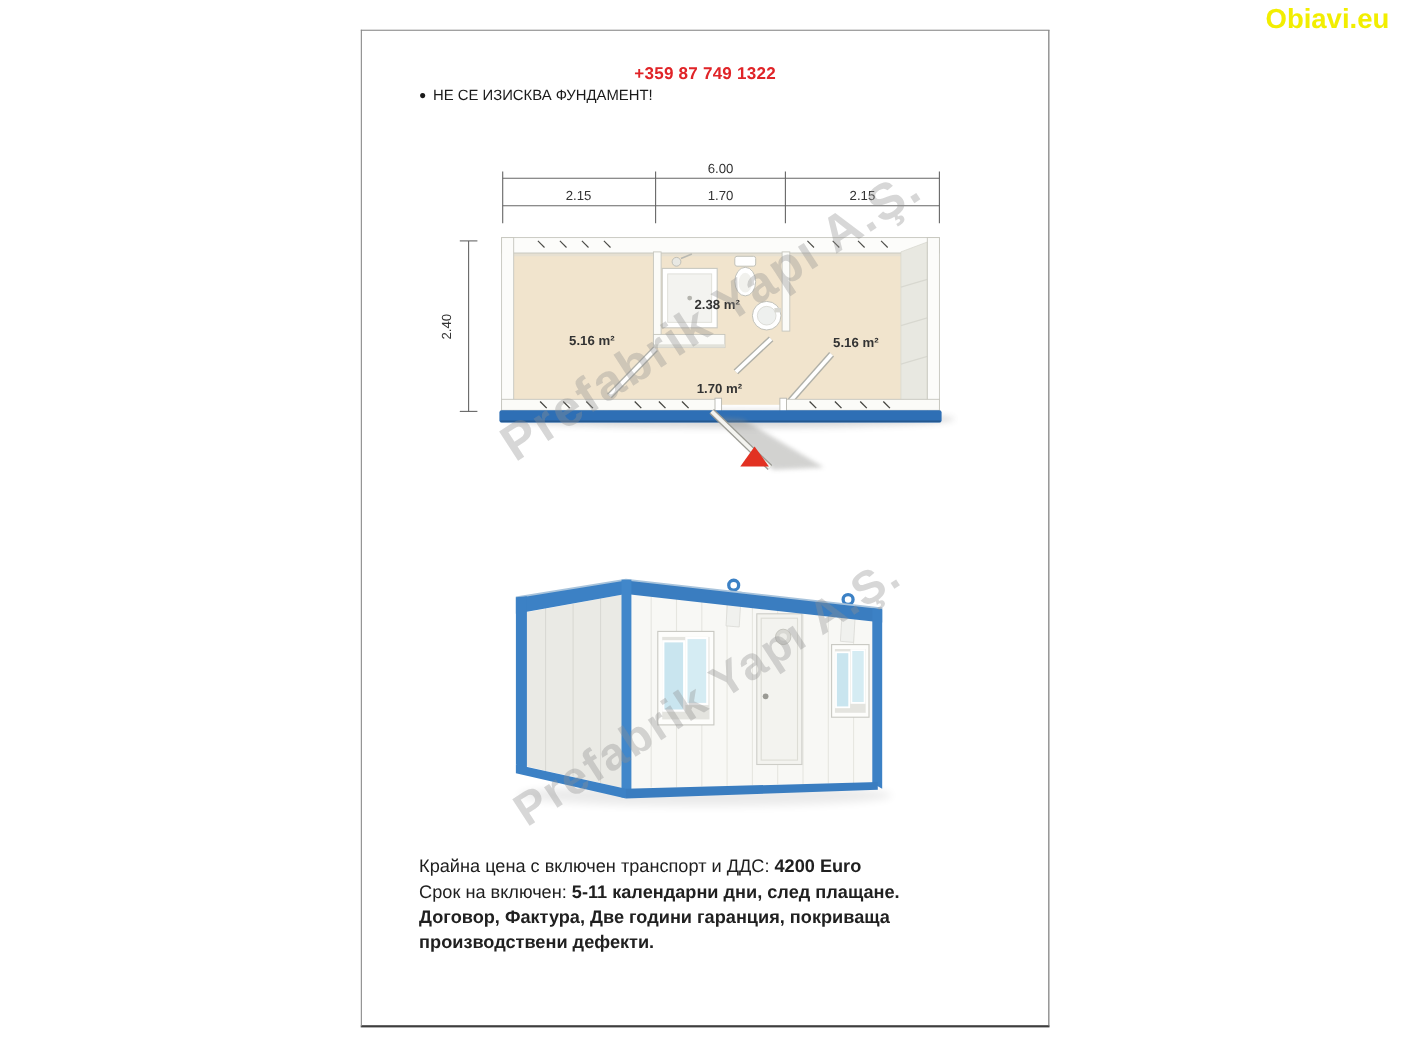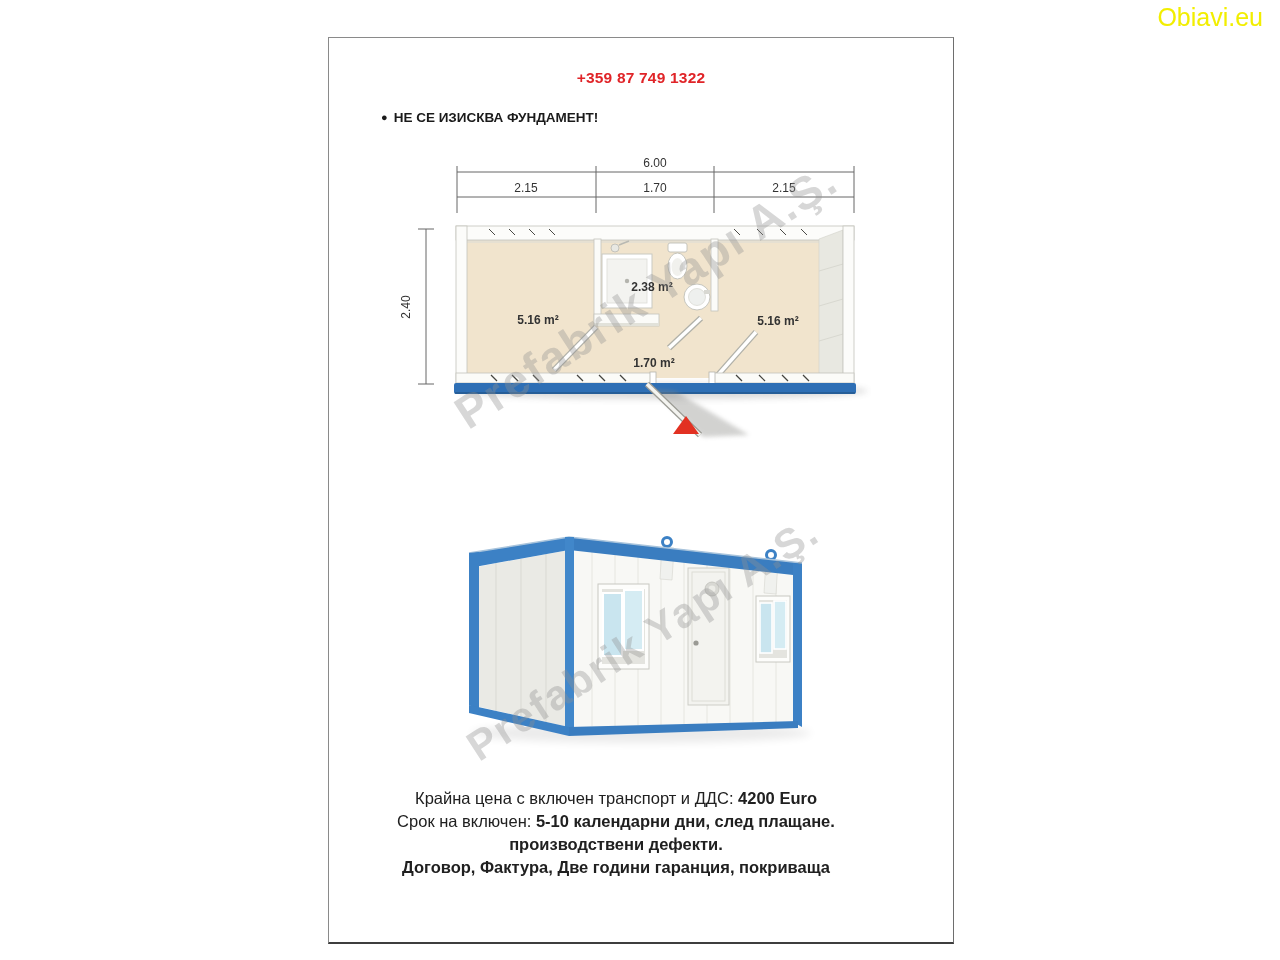--- a/index.html
+++ b/index.html
@@ -1,43 +1,43 @@
 <!DOCTYPE html>
 <html><head>
 <meta charset="utf-8">
 <style>
   html,body{margin:0;padding:0;}
   body{
     width:1280px;height:960px;background:#ffffff;position:relative;overflow:hidden;
     font-family:"Liberation Sans","DejaVu Sans",sans-serif;color:#1a1a1a;
   }
   .logo{
-    position:absolute;top:3px;right:17px;font-size:25px;font-weight:normal;
+    position:absolute;top:3px;right:17px;font-size:25px;font-weight:bold;
     color:#f2ee00;letter-spacing:0px;
   }
   .frame{
-    position:absolute;left:328px;top:37px;width:624px;height:904px;background:#fff;
+    position:absolute;left:328px;top:27px;width:624px;height:904px;background:#fff;
     border:1px solid #8a8a8a;border-bottom:2px solid #3e3e3e;border-right:1px solid #6e6e6e;
   }
   .phone{
     position:absolute;left:0;top:31px;width:100%;text-align:center;
     color:#e02428;font-weight:bold;font-size:15.5px;letter-spacing:.2px;
   }
   .bullets{position:absolute;left:52px;top:50px;}
-  .bullet-row{font-size:13.5px;font-weight:bold;line-height:18px;white-space:nowrap;margin-top:20px;}
+  .bullet-row{font-size:13.5px;font-weight:normal;line-height:18px;white-space:nowrap;}
   .bullet-row .dot{font-size:11px;margin-right:6px;vertical-align:1px;}
   svg.plan{position:absolute;left:62px;top:113px;width:480px;height:300px;}
   svg.render{position:absolute;left:127px;top:478px;width:360px;height:240px;}
   .watermark{
     position:absolute;pointer-events:none;text-align:center;white-space:nowrap;
     color:rgba(145,145,145,0.36);font-weight:600;letter-spacing:2px;z-index:5;
   }
   .w1{left:77px;top:231px;width:480px;font-size:46px;transform:rotate(-33deg);}
   .w2{left:84px;top:577px;width:460px;font-size:42px;transform:rotate(-33deg);}
-  .details{position:absolute;left:52px;top:749px;width:470px;font-size:16.5px;line-height:23px;color:#202020;text-align:center;}
+  .details{position:absolute;left:52px;top:749px;width:470px;font-size:16.5px;line-height:23px;color:#202020;}
   .details .b{font-weight:bold;}
   .plan text, .dimtext{fill:#333;font-size:12px;}
   .roomlabel{fill:#3b3b38;font-size:13px;font-weight:600;}
 </style>
 </head>
 <body>
 
 <div class="logo">Obiavi.eu</div>
 
 <div class="frame">
@@ -241,18 +241,18 @@
       <polygon points="337,47 346,48 346,211 337,206" fill="#3c81c5"></polygon>
 
       <polygon points="13,189 113,211 113,220 13,197" fill="#3c81c5"></polygon>
       <polygon points="113,211 342,205 342,212 113,220" fill="#3a7dc0"></polygon>
     </g>
   </svg>
   <div class="watermark w2">Prefabrik Yapı A.Ş.</div>
 
   <div class="details">
     <div class="line"><span>Крайна цена с включен транспорт и ДДС: </span><span class="b">4200 Euro</span></div>
-    <div class="line"><span>Срок на включен: </span><span class="b">5-10 календарни дни, след плащане.</span></div>
+    <div class="line"><span>Срок на включен: </span><span class="b">5-11 календарни дни, след плащане.</span></div>
+    <div class="line b">Договор, Фактура, Две години гаранция, покриваща</div>
     <div class="line b">производствени дефекти.</div>
-    <div class="line b">Договор, Фактура, Две години гаранция, покриваща</div>
   </div>
 
 </div>
 
 </body></html>

